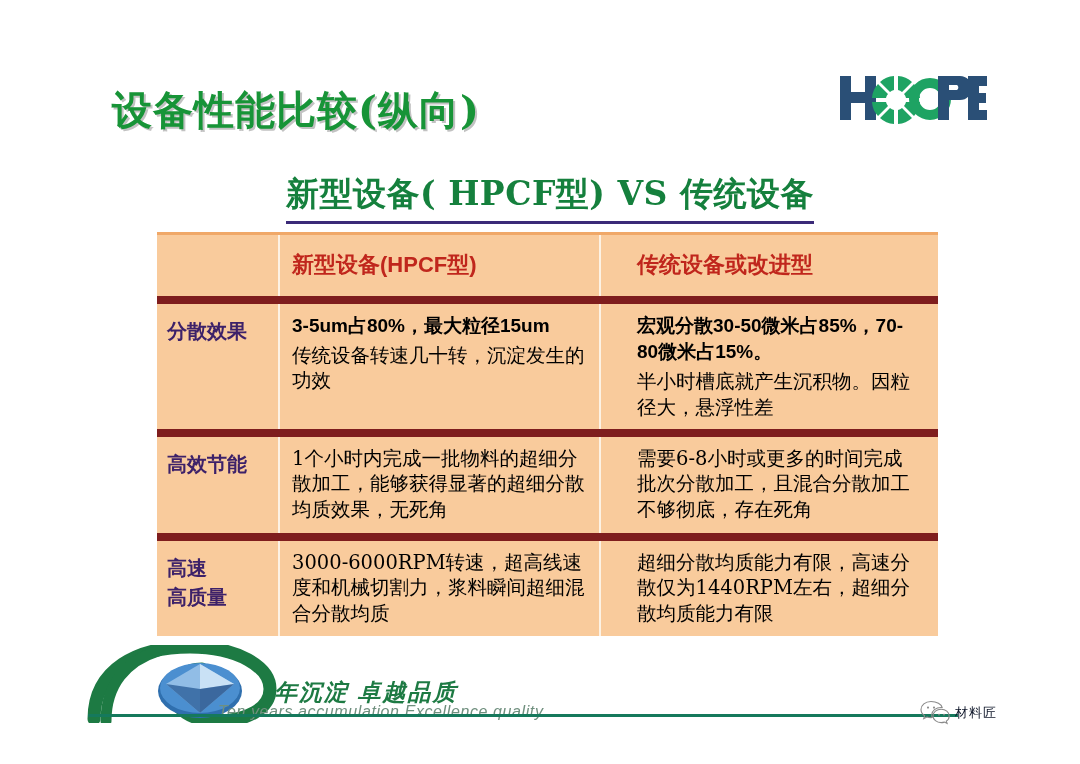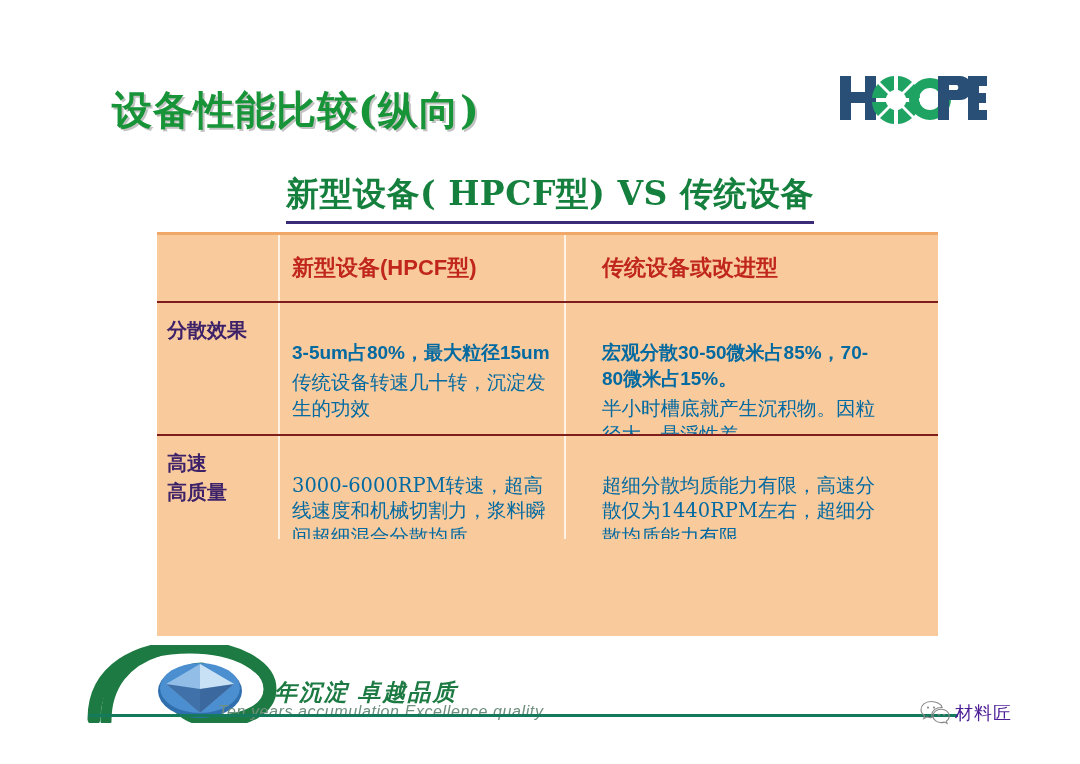--- a/index.html
+++ b/index.html
@@ -72,36 +72,36 @@
     height: 404px;
     background: #f9cb9c;
     border-top: 3px solid #f0a868;
     box-sizing: border-box;
     display: flex;
     flex-direction: column;
   }
   .trow {
     display: flex;
     flex-direction: row;
-    border-top: 2px solid #7f1d1d;
+    border-top: 8px solid #7f1d1d;
   }
   .trow:first-child { border-top: none; }
 
   .cell {
     box-sizing: border-box;
     padding: 9px 10px 9px 12px;
     border-left: 2px solid #fdf2e4;
     overflow: hidden;
   }
   .cell.c0 {
     width: 121px;
     border-left: none;
     padding-left: 10px;
   }
-  .cell.c1 { width: 286px; }
+  .cell.c1 { width: 321px; }
   .cell.c2 { width: 325px; padding-left: 36px; }
 
   
   .header-row { height: 66px; }
   .header-row .cell { display: flex; align-items: center; }
   .hdr-text {
     font-family: "Liberation Sans", "DejaVu Sans", sans-serif;
     font-size: 22px;
     font-weight: 700;
     color: #c0261c;
@@ -115,23 +115,22 @@
     font-size: 20px;
     font-weight: 600;
     color: #3d2169;
     line-height: 1.45;
     white-space: pre-line;
     padding-top: 4px;
   }
   .cell-body {
     font-family: "DejaVu Serif", "Liberation Serif", serif;
     font-size: 19.5px;
-    color: #0369a1;
+    color: #000000;
     line-height: 1.30;
-    margin-top: 28px;
   }
   .para { margin: 0 0 4px 0; }
   .para:last-child { margin-bottom: 0; }
   .para.em {
     font-family: "Liberation Sans", "DejaVu Sans", sans-serif;
     font-weight: 700;
     font-size: 19px;
     line-height: 1.38;
   }
 
@@ -189,22 +188,22 @@
     left: 920px;
     top: 700px;
     display: flex;
     align-items: center;
     gap: 5px;
   }
   .wm-icon { width: 30px; height: 26px; }
   .wm-icon svg { display: block; }
   .wm-text {
     font-family: "DejaVu Sans", "Liberation Sans", sans-serif;
-    font-size: 18px;
-    color: #4c1d95;
+    font-size: 13px;
+    color: #0f172a;
     letter-spacing: 1px;
     white-space: nowrap;
   }
 </style>
 </head>
 <body>
 
 <div class="slide">
 
   <div class="slide-title">设备性能比较(纵向)</div>
@@ -274,20 +273,35 @@
         </div>
       </div>
       <div class="cell c2">
         <div class="cell-body">
           <p class="para em">宏观分散30-50微米占85%，70-80微米占15%。</p>
           <p class="para">半小时槽底就产生沉积物。因粒径大，悬浮性差</p>
         </div>
       </div>
     </div>
 
+    <div class="trow row-efficiency">
+      <div class="cell c0">
+        <div class="row-label">高效节能</div>
+      </div>
+      <div class="cell c1">
+        <div class="cell-body">
+          <p class="para">1个小时内完成一批物料的超细分散加工，能够获得显著的超细分散均质效果，无死角</p>
+        </div>
+      </div>
+      <div class="cell c2">
+        <div class="cell-body">
+          <p class="para">需要6-8小时或更多的时间完成批次分散加工，且混合分散加工不够彻底，存在死角</p>
+        </div>
+      </div>
+    </div>
 
     <div class="trow row-speed">
       <div class="cell c0">
         <div class="row-label">高速
 高质量</div>
       </div>
       <div class="cell c1">
         <div class="cell-body">
           <p class="para">3000-6000RPM转速，超高线速度和机械切割力，浆料瞬间超细混合分散均质</p>
         </div>

